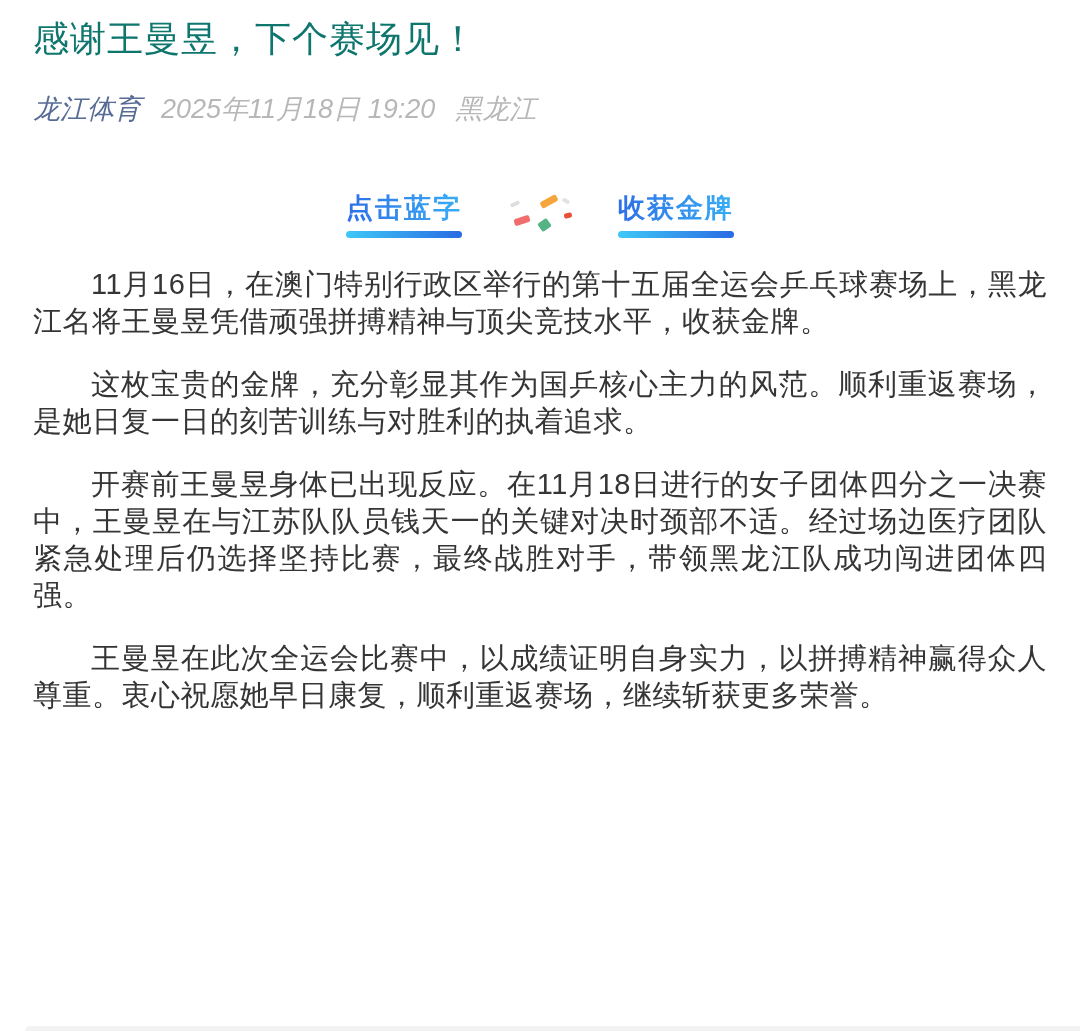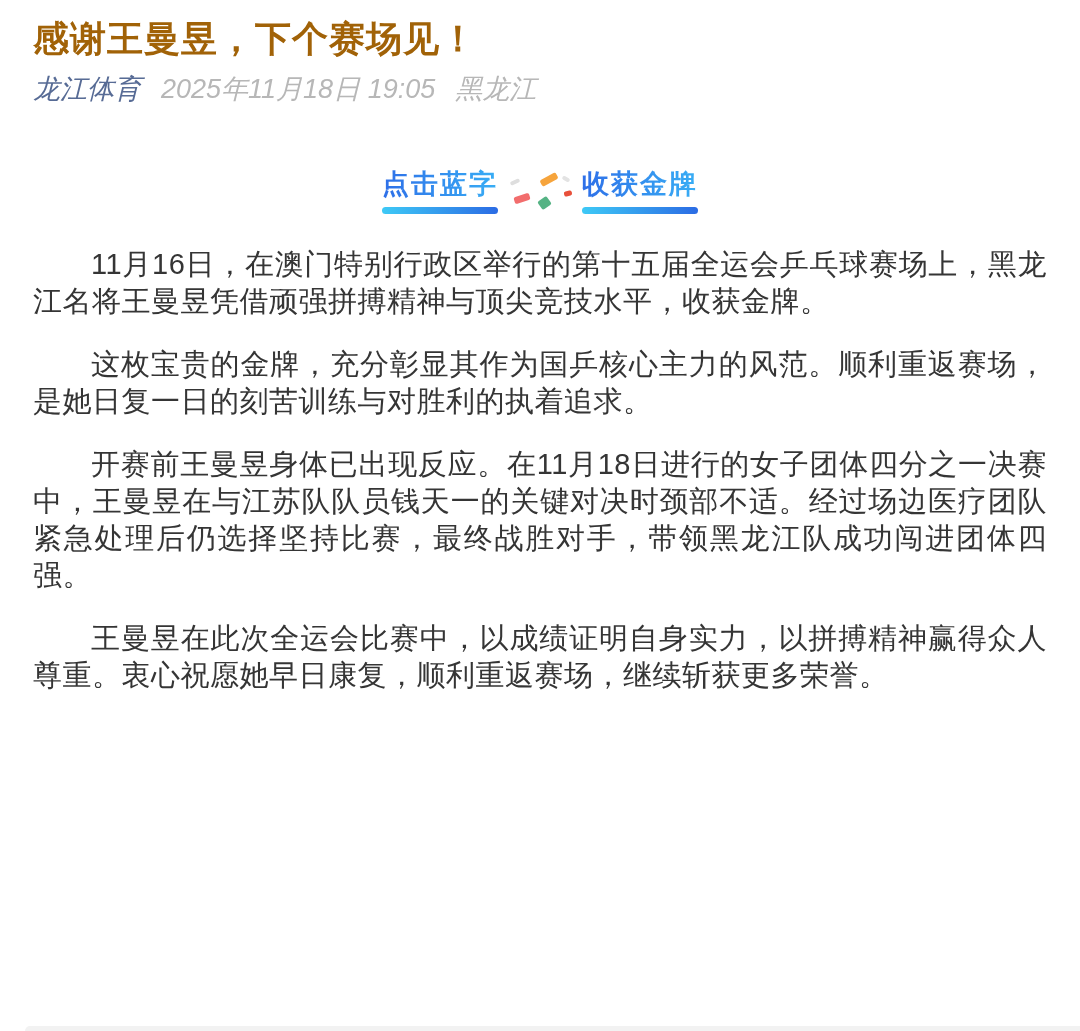--- a/index.html
+++ b/index.html
@@ -6,41 +6,41 @@
   html, body { background: #ffffff; }
   body {
     width: 1080px; height: 1031px;
     position: relative; overflow: hidden;
     font-family: "Liberation Sans", "DejaVu Sans", sans-serif;
   }
   .page { padding: 16px 33px 0 33px; }
 
   
   .title {
-    font-size: 36px; font-weight: 700; color: #a16207;
+    font-size: 36px; font-weight: 400; color: #0f766e;
     line-height: 46px; letter-spacing: 1px;
-    margin-bottom: 12px;
+    margin-bottom: 32px;
   }
 
   
   .byline {
     display: flex; align-items: center;
     font-size: 27px; line-height: 30px;
     color: #b7b7b7;
     margin-bottom: 58px;
     font-style: italic;
   }
   .byline .account { color: #576b95; font-weight: 500; cursor: pointer; }
   .byline .datetime { margin-left: 20px; }
   .byline .location { margin-left: 20px; }
 
   
   .banner {
-    display: flex; justify-content: center; align-items: center;
-    margin-bottom: 28px; height: 56px;
+    display: flex; justify-content: center; align-items: flex-end;
+    margin-bottom: 28px; height: 56px; gap: 36px;
   }
   .banner-item { display: inline-flex; flex-direction: column; align-items: center; cursor: pointer; }
   .banner-label {
     font-size: 27px; font-weight: 700; letter-spacing: 2px;
     background: linear-gradient(90deg, #2e6fe8 0%, #38aef5 100%);
     -webkit-background-clip: text; background-clip: text;
     color: transparent;
     line-height: 34px;
   }
   .banner-underline {
@@ -74,21 +74,21 @@
 </style>
 </head>
 <body>
 
 <div class="page">
 
   <h1 class="title">感谢王曼昱，下个赛场见！</h1>
 
   <div class="byline">
     <span class="account">龙江体育</span>
-    <span class="datetime">2025年11月18日 19:05</span>
+    <span class="datetime">2025年11月18日 19:20</span>
     <span class="location">黑龙江</span>
   </div>
 
   <div class="banner">
     <span class="banner-item">
       <span class="banner-label">点击蓝字</span>
       <span class="banner-underline"></span>
     </span>
     <span class="confetti">
       <span class="piece gray-1"></span>

